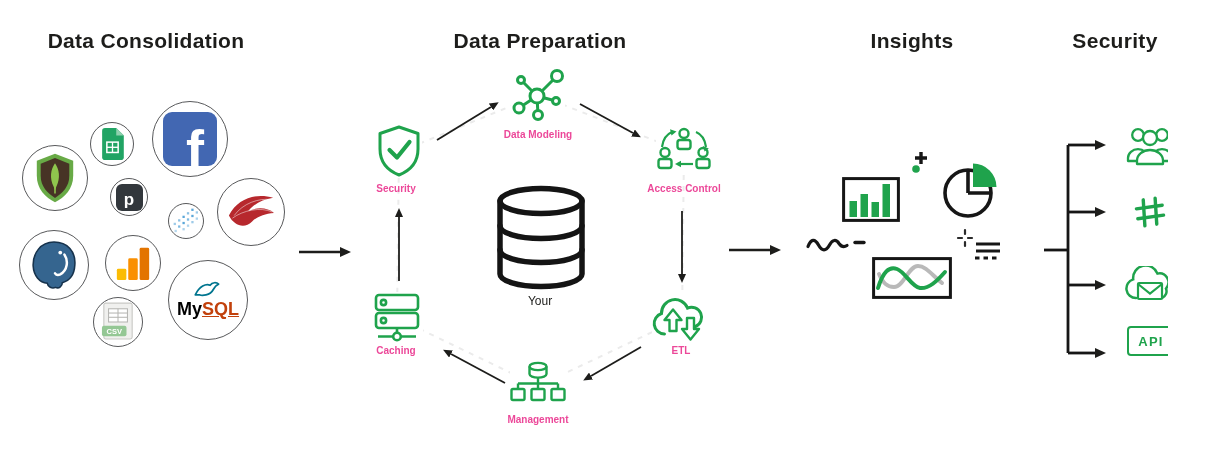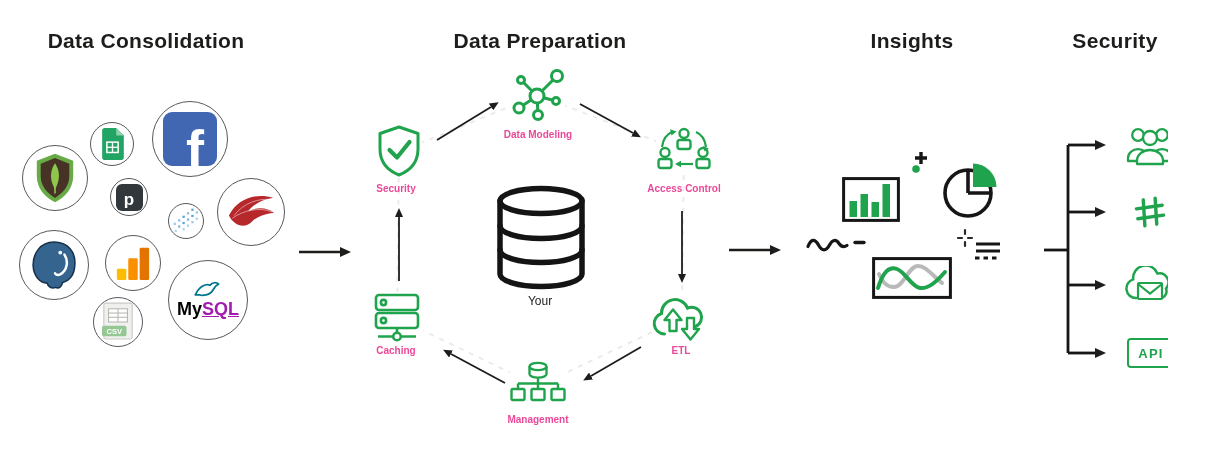--- a/index.html
+++ b/index.html
@@ -16,21 +16,21 @@
   .icon-bg{background:#fff;}
   .fb-box{width:54px;height:54px;border-radius:9px;background:#4267b2;overflow:hidden;
           display:flex;justify-content:center;}
   .fb-f{color:#fff;font-weight:700;font-size:54px;line-height:54px;position:relative;left:5px;top:10px;}
   .pd-box{width:27px;height:27px;border-radius:6px;background:#32373c;display:flex;
           align-items:center;justify-content:center;}
   .pd-p{color:#fff;font-weight:700;font-size:17px;line-height:17px;position:relative;top:2px;}
   .mysql-wrap{display:flex;flex-direction:column;align-items:center;gap:1px;}
   .mysql-text{font-weight:700;font-size:18px;letter-spacing:0;}
   .mysql-my{color:#000000;}
-  .mysql-sql{color:#a21caf;text-decoration:underline;}
+  .mysql-sql{color:#c2410c;text-decoration:underline;}
   .api-box{position:absolute;width:48px;height:30px;border:2.4px solid #1fa34c;border-radius:4px;
            box-sizing:border-box;display:flex;align-items:center;justify-content:center;
            color:#1fa34c;font-weight:700;font-size:13px;letter-spacing:1.2px;background:#fff;}
 </style>
 </head>
 <body>
 
 <div class="canvas">
 
   <div class="title" style="left:146px;top:29px;">Data Consolidation</div>
@@ -309,17 +309,17 @@
       <line x1="5" y1="23" x2="31" y2="23"></line>
     </g>
   </svg>
 
   <svg class="abs" style="left:1124px;top:266px;" width="52" height="40" viewBox="0 0 52 40">
     <path d="M12 32 a9.5 9.5 0 0 1 -2.8 -18.6 A12.6 12.6 0 0 1 33.5 7.6 A9 9 0 0 1 42 22.5 a7.3 7.3 0 0 1 -4 9.5" fill="none" stroke="#1fa34c" stroke-width="2.5" stroke-linecap="round"></path>
     <rect x="14" y="17" width="24" height="16" rx="1" fill="#fff" stroke="#1fa34c" stroke-width="2.2"></rect>
     <path d="M14 18 L26 27.5 L38 18" fill="none" stroke="#1fa34c" stroke-width="2.2"></path>
   </svg>
 
-  <div class="api-box" style="left:1127px;top:338px;">
+  <div class="api-box" style="left:1127px;top:326px;">
     <span>API</span>
   </div>
 
 </div>
 
 </body></html>

